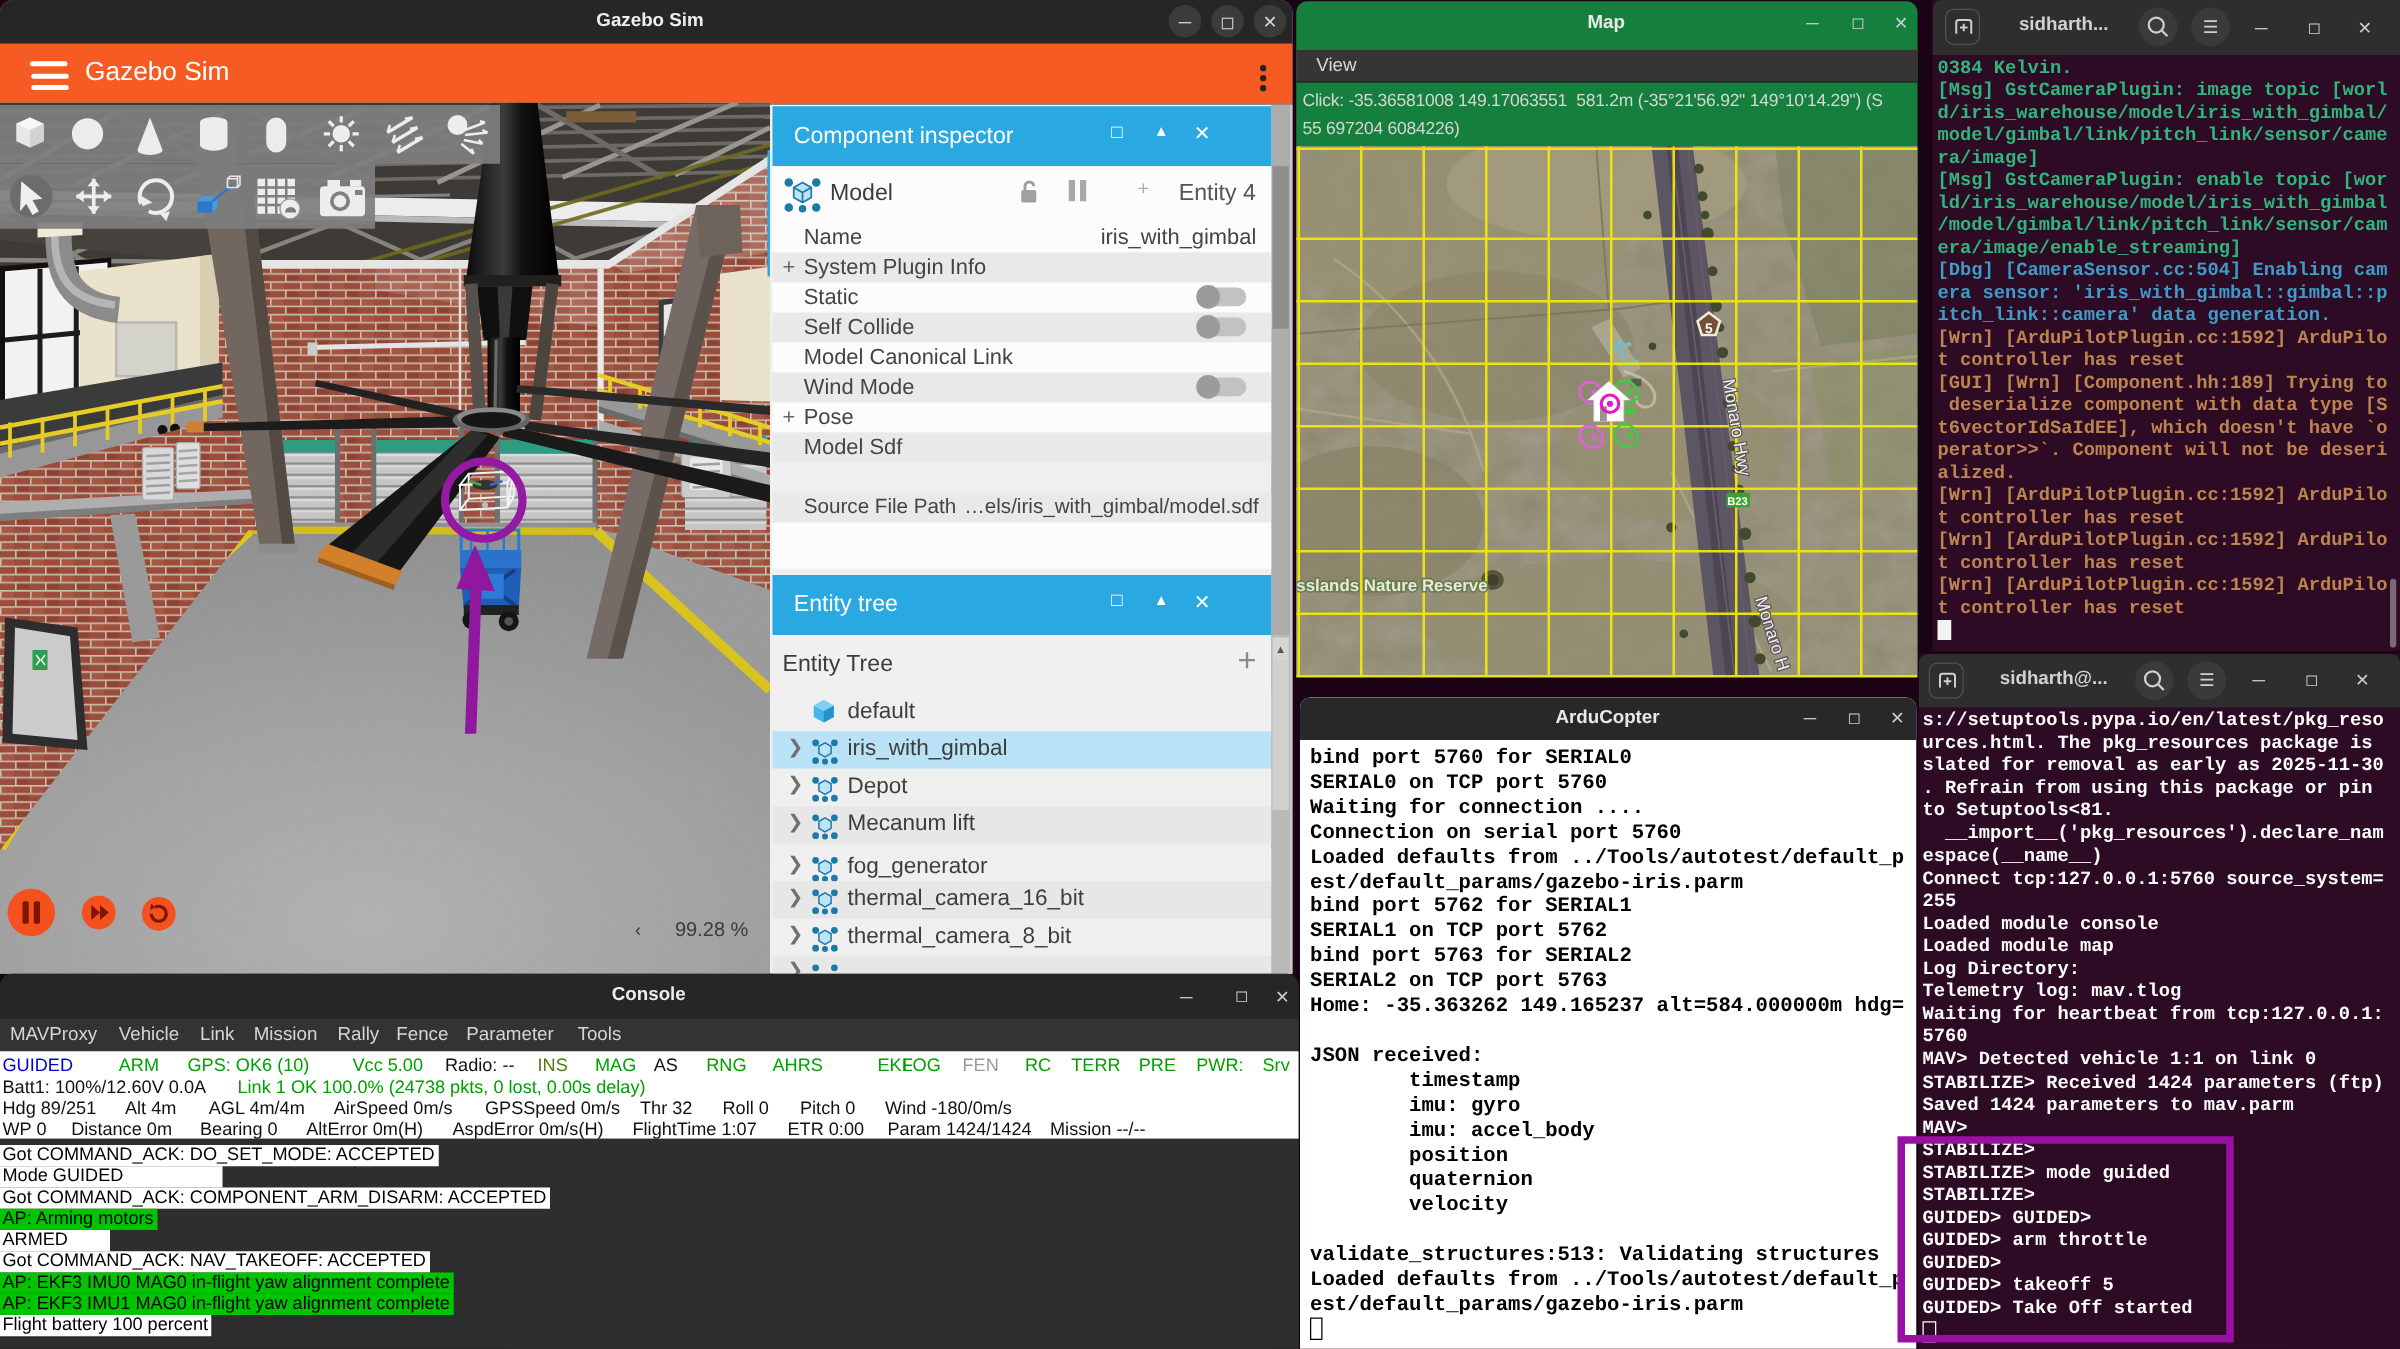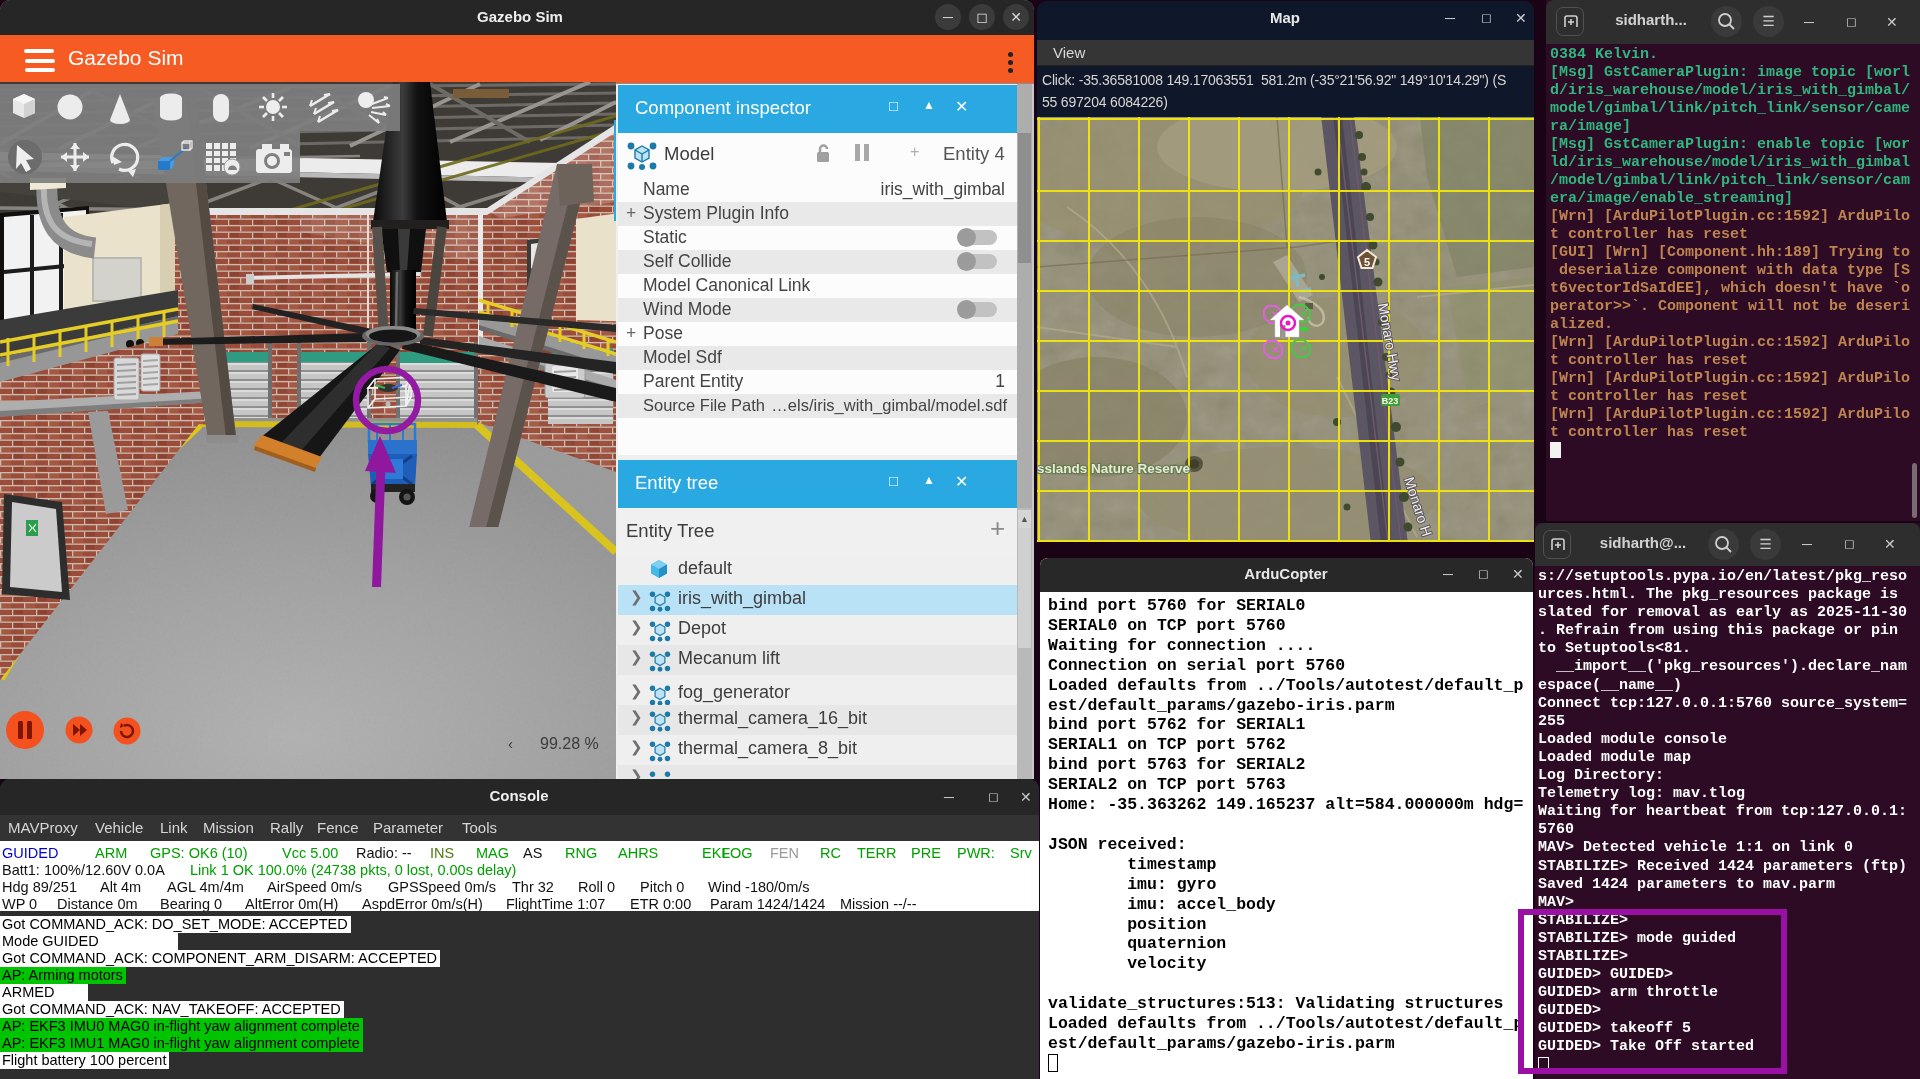--- a/index.html
+++ b/index.html
@@ -453,24 +453,20 @@
       <span class="abs" style="left:25px;top:1px;">Wind Mode</span>
       <span class="abs" style="left:341px;top:4px;width:38px;height:15px;background:#c2c2c2;border-radius:8px;"></span>
       <span class="abs" style="left:339px;top:2px;width:19px;height:19px;background:#9b9b9b;border-radius:50%;"></span>
     </div>
     <div class="abs" style="left:2px;top:238px;width:399px;height:24px;background:#fcfcfc;">
       <span class="abs" style="left:8px;top:1px;color:#666;">+</span>
         <span class="abs" style="left:25px;top:1px;">Pose</span>
     </div>
     <div class="abs" style="left:2px;top:262px;width:399px;height:24px;background:#e9e9e9;">
       <span class="abs" style="left:25px;top:1px;">Model Sdf</span>
-    </div>
-    <div class="abs" style="left:2px;top:286px;width:399px;height:24px;background:#fcfcfc;">
-      <span class="abs" style="left:25px;top:1px;">Parent Entity</span>
-        <span class="abs" style="right:12px;top:1px;">1</span>
     </div>
     <div class="abs" style="left:2px;top:310px;width:399px;height:24px;background:#e9e9e9;">
       <span class="abs" style="left:25px;top:2px;font-size:16.5px;">Source File Path</span>
         <span class="abs" style="right:10px;top:2px;font-size:16.5px;">…els/iris_with_gimbal/model.sdf</span>
     </div>
     <div class="abs" style="left:2px;top:334px;width:399px;height:37px;background:#fcfcfc;"></div>
 
     <div class="abs" style="left:2px;top:376px;width:399px;height:48px;background:#29a8e2;color:#fff;">
       <span class="abs" style="left:17px;top:12px;font-size:18.5px;">Entity tree</span>
       <span class="abs" style="left:271px;top:12px;font-size:15px;">□</span>
@@ -647,21 +643,21 @@
     <div class="abs" style="left:0;top:39px;"><span style="background:#fff;padding:0 3px 1px 2px;">Got COMMAND_ACK: COMPONENT_ARM_DISARM: ACCEPTED</span></div>
     <div class="abs" style="left:0;top:56px;"><span style="background:#00c400;padding:0 3px 1px 2px;">AP: Arming motors</span></div>
     <div class="abs" style="left:0;top:73px;"><span style="background:#fff;padding:0 3px 1px 2px;display:inline-block;width:88px;">ARMED</span></div>
     <div class="abs" style="left:0;top:90px;"><span style="background:#fff;padding:0 3px 1px 2px;">Got COMMAND_ACK: NAV_TAKEOFF: ACCEPTED</span></div>
     <div class="abs" style="left:0;top:107px;"><span style="background:#00c400;padding:0 3px 1px 2px;">AP: EKF3 IMU0 MAG0 in-flight yaw alignment complete</span></div>
     <div class="abs" style="left:0;top:124px;"><span style="background:#00c400;padding:0 3px 1px 2px;">AP: EKF3 IMU1 MAG0 in-flight yaw alignment complete</span></div>
     <div class="abs" style="left:0;top:141px;"><span style="background:#fff;padding:0 3px 1px 2px;">Flight battery 100 percent</span></div>
   </div>
 </div>
 
-<div class="abs" id="mapwin" style="left:1037px;top:1px;width:497px;height:541px;background:#0f172a;border-radius:9px 9px 0 0;overflow:hidden;padding-left:15px;">
+<div class="abs" id="mapwin" style="left:1037px;top:1px;width:497px;height:541px;background:#15803d;border-radius:9px 9px 0 0;overflow:hidden;padding-left:15px;">
   <div class="abs" style="left:148px;top:8px;width:200px;text-align:center;color:#e8e8e8;font-weight:bold;font-size:15px;">Map</div>
   <div class="abs" style="left:408px;top:9px;color:#ccc;font-size:14px;">─</div>
   <div class="abs" style="left:444px;top:9px;color:#ccc;font-size:13px;">◻</div>
   <div class="abs" style="left:478px;top:9px;color:#ccc;font-size:14px;">✕</div>
   <div class="abs" style="left:0;top:39px;width:497px;height:26px;background:#353535;border-bottom:1px solid #222;">
     <span style="position:absolute;left:16px;top:4px;color:#d8d8d8;font-size:15px;">View</span>
   </div>
   <div class="abs" style="left:5px;top:68px;color:#d8d6d2;font-size:14px;letter-spacing:-0.2px;line-height:22px;white-space:pre;">Click: -35.36581008 149.17063551  581.2m (-35°21'56.92" 149°10'14.29") (S
 55 697204 6084226)</div>
   <div class="abs" id="mapcontent" style="left:0;top:116px;width:497px;height:425px;background:#8f8a73;">
@@ -840,20 +836,23 @@
   </div>
   <div class="abs mono" id="term1text" style="left:4px;top:46px;width:370px;font-size:15px;line-height:18px;white-space:pre;font-weight:bold;"><span style="color:#2fb67e;">0384 Kelvin.
 [Msg] GstCameraPlugin: image topic [worl
 d/iris_warehouse/model/iris_with_gimbal/
 model/gimbal/link/pitch_link/sensor/came
 ra/image]
 [Msg] GstCameraPlugin: enable topic [wor
 ld/iris_warehouse/model/iris_with_gimbal
 /model/gimbal/link/pitch_link/sensor/cam
 era/image/enable_streaming]
+</span><span style="color:#3f9bc8;">[Dbg] [CameraSensor.cc:504] Enabling cam
+era sensor: 'iris_with_gimbal::gimbal::p
+itch_link::camera' data generation.
 </span><span style="color:#bd8450;">[Wrn] [ArduPilotPlugin.cc:1592] ArduPilo
 t controller has reset
 [GUI] [Wrn] [Component.hh:189] Trying to
  deserialize component with data type [S
 t6vectorIdSaIdEE], which doesn't have `o
 perator&gt;&gt;`. Component will not be deseri
 alized.
 [Wrn] [ArduPilotPlugin.cc:1592] ArduPilo
 t controller has reset
 [Wrn] [ArduPilotPlugin.cc:1592] ArduPilo

